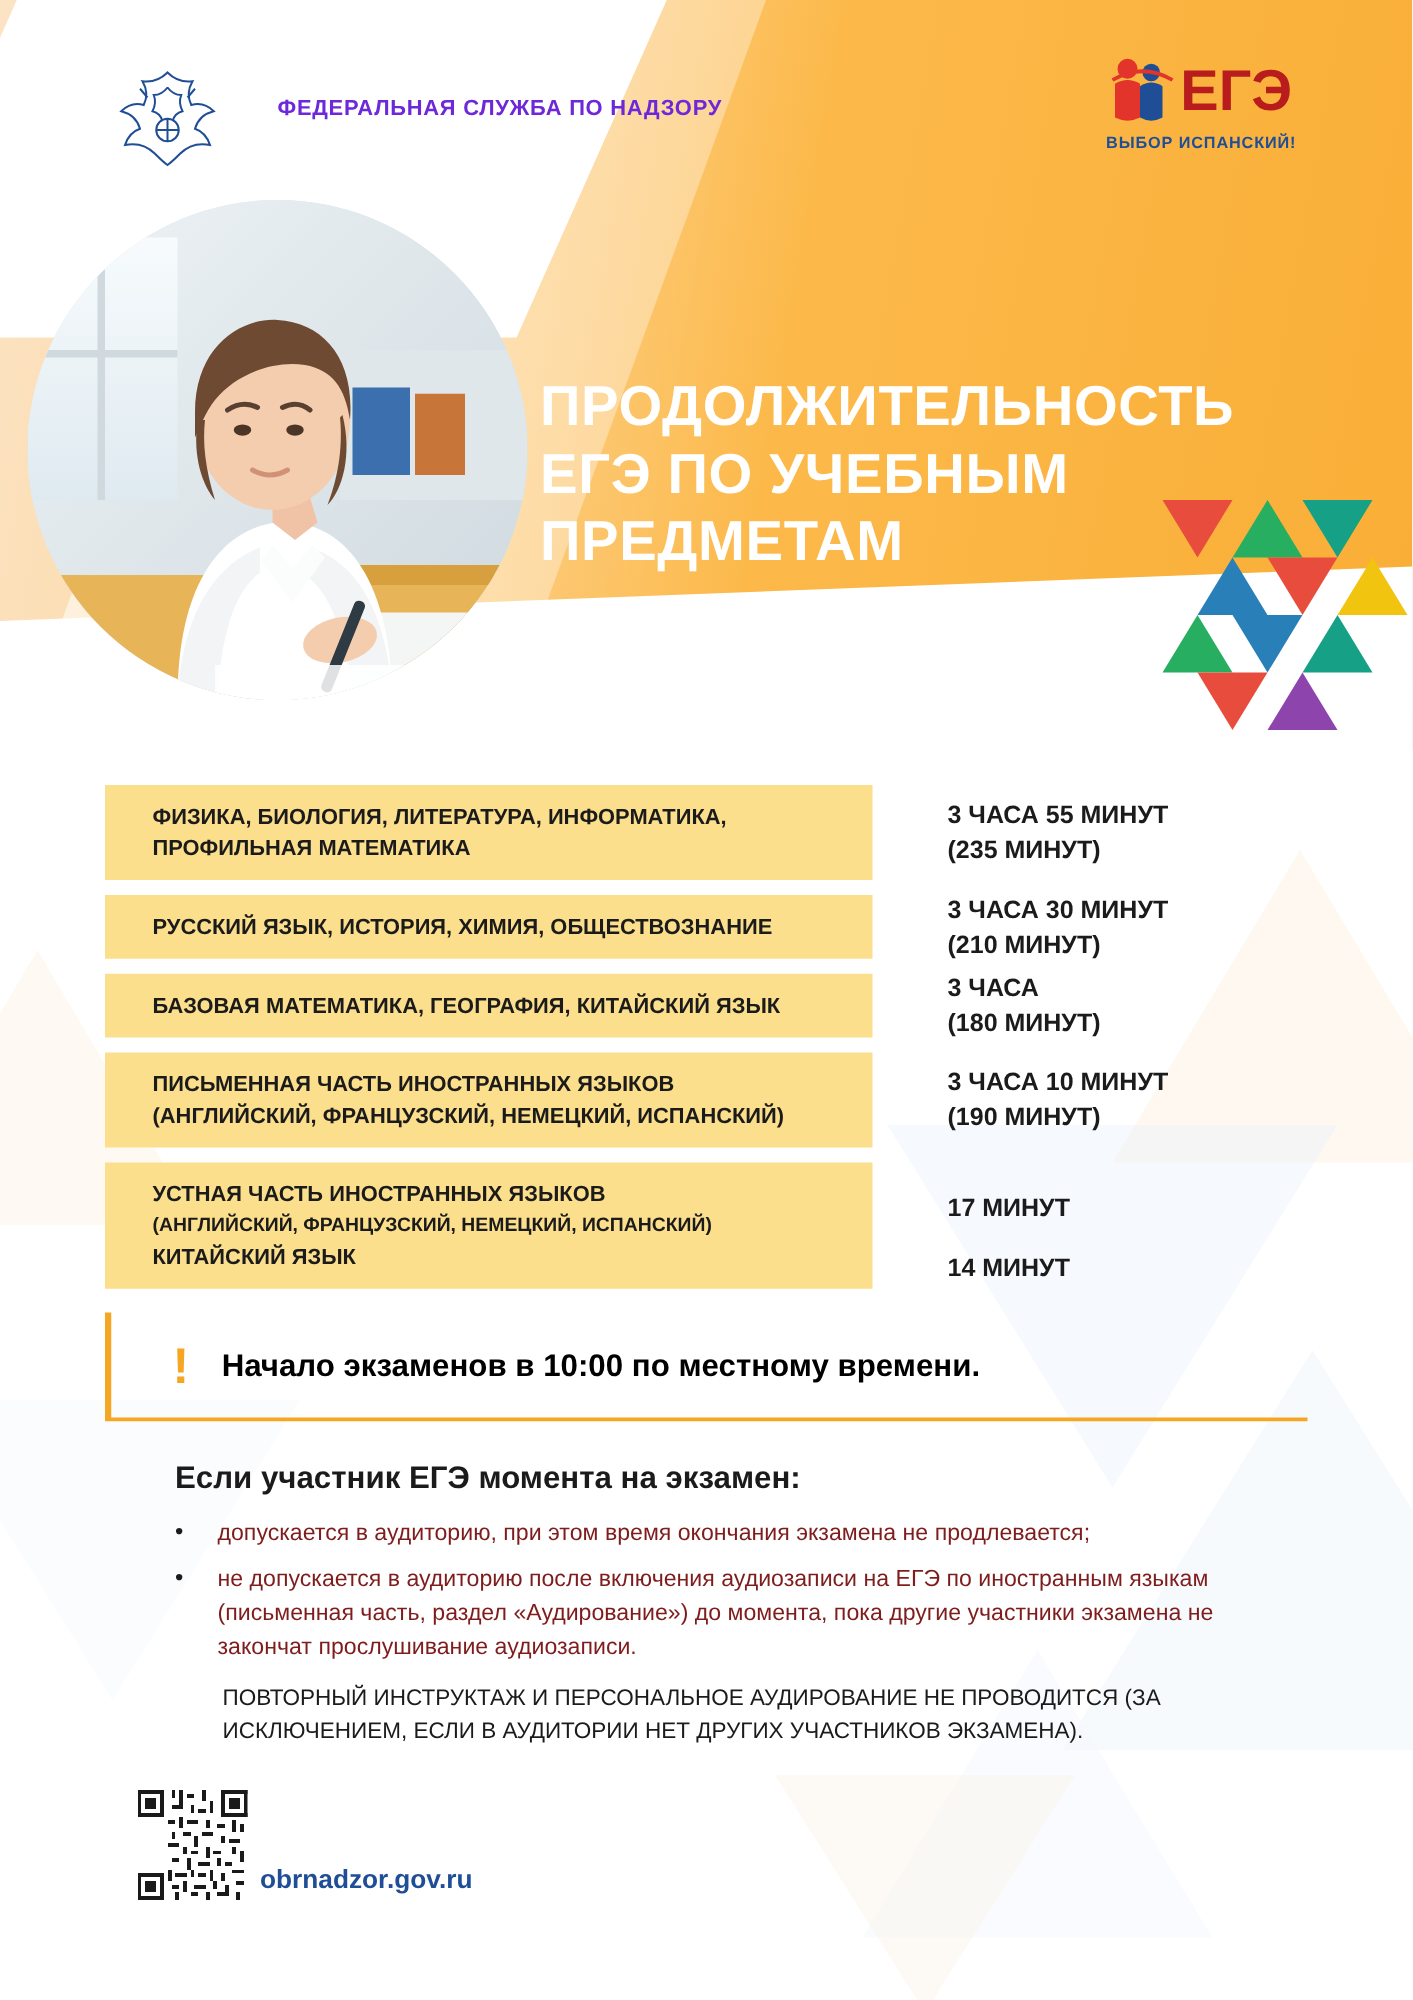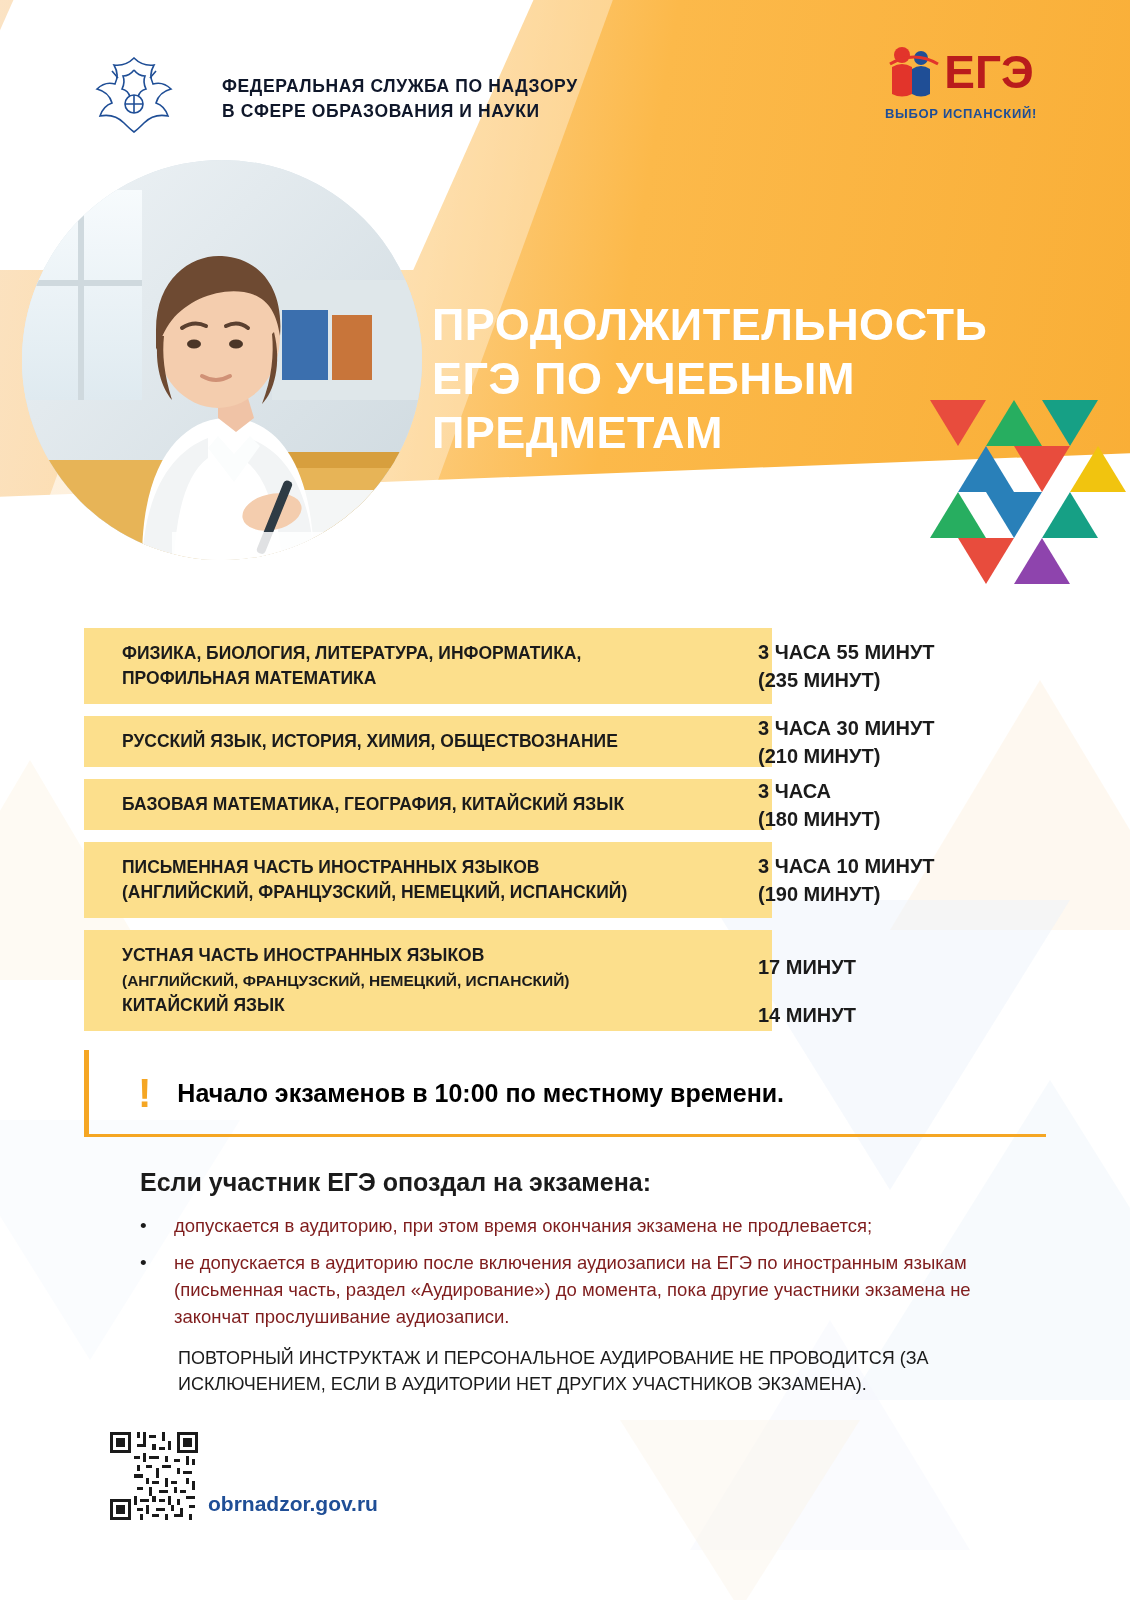--- a/index.html
+++ b/index.html
@@ -119,21 +119,21 @@
     position: absolute;
     left: 0; top: 0;
     width: 1130px; height: 160px;
   }
   .emblem {
     position: absolute; left: 88px; top: 52px;
     width: 92px; height: 84px;
   }
   .org-title {
     position: absolute; left: 222px; top: 74px;
-    color: #0f172a;
+    color: #6d28d9;
     font-size: 17.5px;
     font-weight: bold;
     letter-spacing: 0.6px;
     line-height: 25px;
     text-transform: uppercase;
   }
   .ege-logo {
     position: absolute; right: 84px; top: 44px;
     width: 170px; text-align: center;
   }
@@ -174,21 +174,21 @@
 
   
   .rows { position: absolute; left: 84px; top: 628px; width: 960px; }
   .row { position: relative; margin-bottom: 12px; }
   .row .band {
     background: #fcdf8c;
     display: inline-block;
     vertical-align: top;
     box-sizing: border-box;
     padding: 13px 18px 13px 38px;
-    width: 688px;
+    width: 614px;
     color: #1b1b1b;
     font-size: 17.5px;
     font-weight: bold;
     line-height: 25px;
     text-transform: uppercase;
   }
   .row .band .sub {
     font-size: 15.5px;
   }
   .row .time {
@@ -351,21 +351,20 @@
                    M46 18 C49 22 53 24 57 24 C55 29 56 33 58 37 C54 38 51 41 50 45"></path>
           <circle cx="46" cy="52" r="9" fill="#ffffff"></circle>
           <path d="M46 43 L46 61 M37 52 L55 52"></path>
           <path d="M30 26 l-6 -7 M62 26 l6 -7"></path>
         </g>
       </svg>
     </div>
 
     <div class="org-title">
       <div>ФЕДЕРАЛЬНАЯ СЛУЖБА ПО НАДЗОРУ</div>
-      <div>В СФЕРЕ ОБРАЗОВАНИЯ И НАУКИ</div>
     </div>
 
     <div class="ege-logo">
       <div class="mark">
         <svg width="52" height="56" viewBox="0 0 52 56" aria-hidden="true">
           <circle cx="14" cy="11" r="8" fill="#e2342b"></circle>
           <path d="M4 23 q10 -6 20 0 l0 27 q-10 5 -20 0 Z" fill="#e2342b"></path>
           <circle cx="33" cy="14" r="7" fill="#1f4e96"></circle>
           <path d="M24 25 q9 -6 18 0 l0 25 q-9 5 -18 0 Z" fill="#1f4e96"></path>
           <path d="M2 20 q24 -14 48 0" stroke="#e2342b" stroke-width="3" fill="none"></path>
@@ -476,21 +475,21 @@
     </div>
   </div>
 
   <div class="side-bar"></div>
   <div class="note">
     <span class="bang">!</span>
     <span class="note-text">Начало экзаменов в 10:00 по местному времени.</span>
   </div>
   <div class="divider"></div>
 
-  <div class="late-title">Если участник ЕГЭ опоздал на экзамена:</div>
+  <div class="late-title">Если участник ЕГЭ момента на экзамен:</div>
 
   <div class="bullets">
     <div class="bullet">
       <span class="dot">•</span>
       <span class="txt">допускается в аудиторию, при этом время окончания экзамена не продлевается;</span>
     </div>
     <div class="bullet">
       <span class="dot">•</span>
       <span class="txt">не допускается в аудиторию после включения аудиозаписи на  ЕГЭ по иностранным языкам (письменная часть, раздел «Аудирование») до момента, пока другие участники экзамена не закончат прослушивание аудиозаписи.</span>
     </div>

